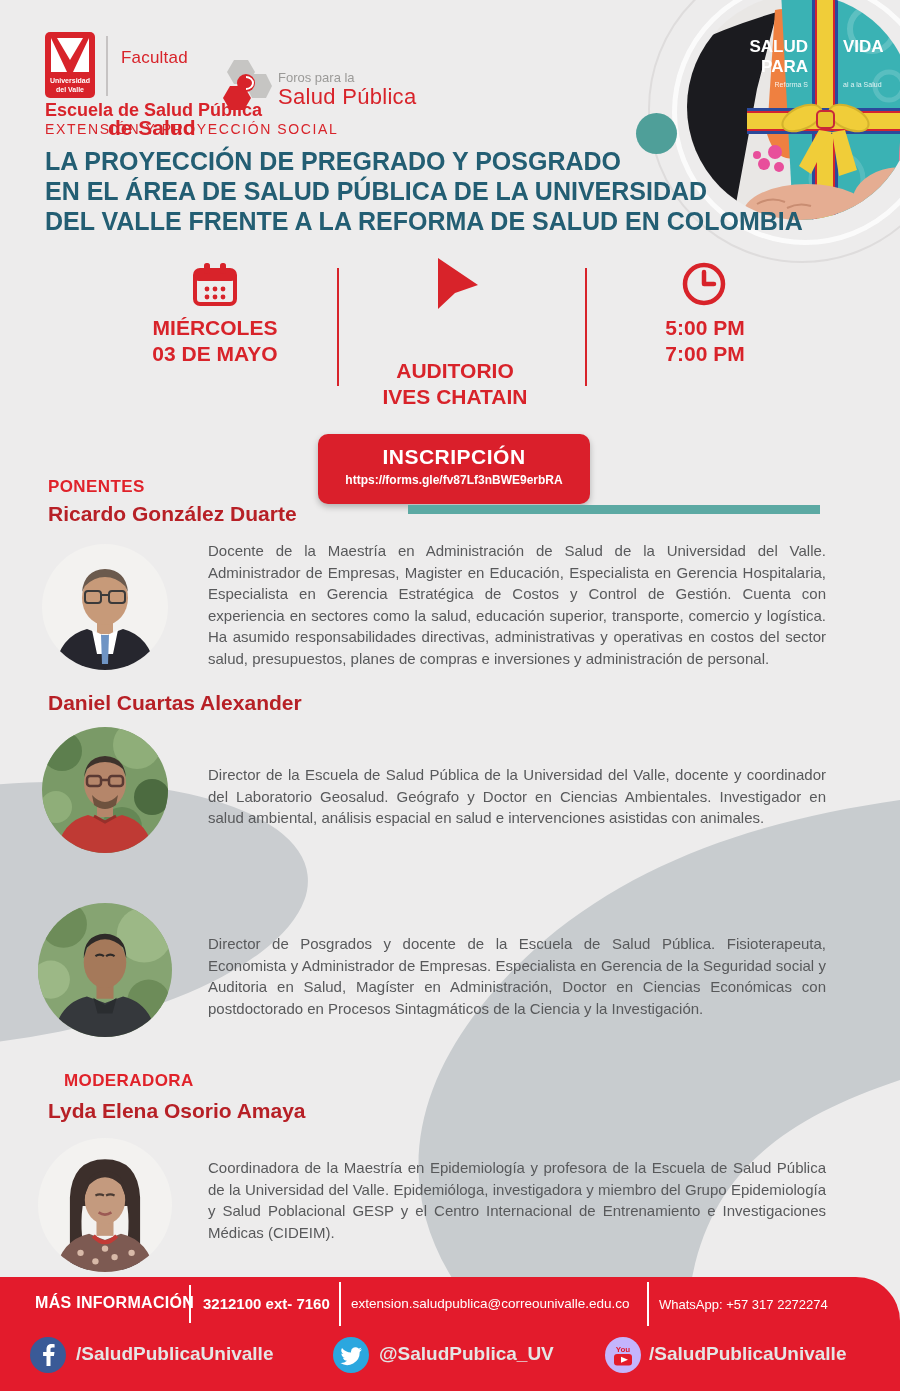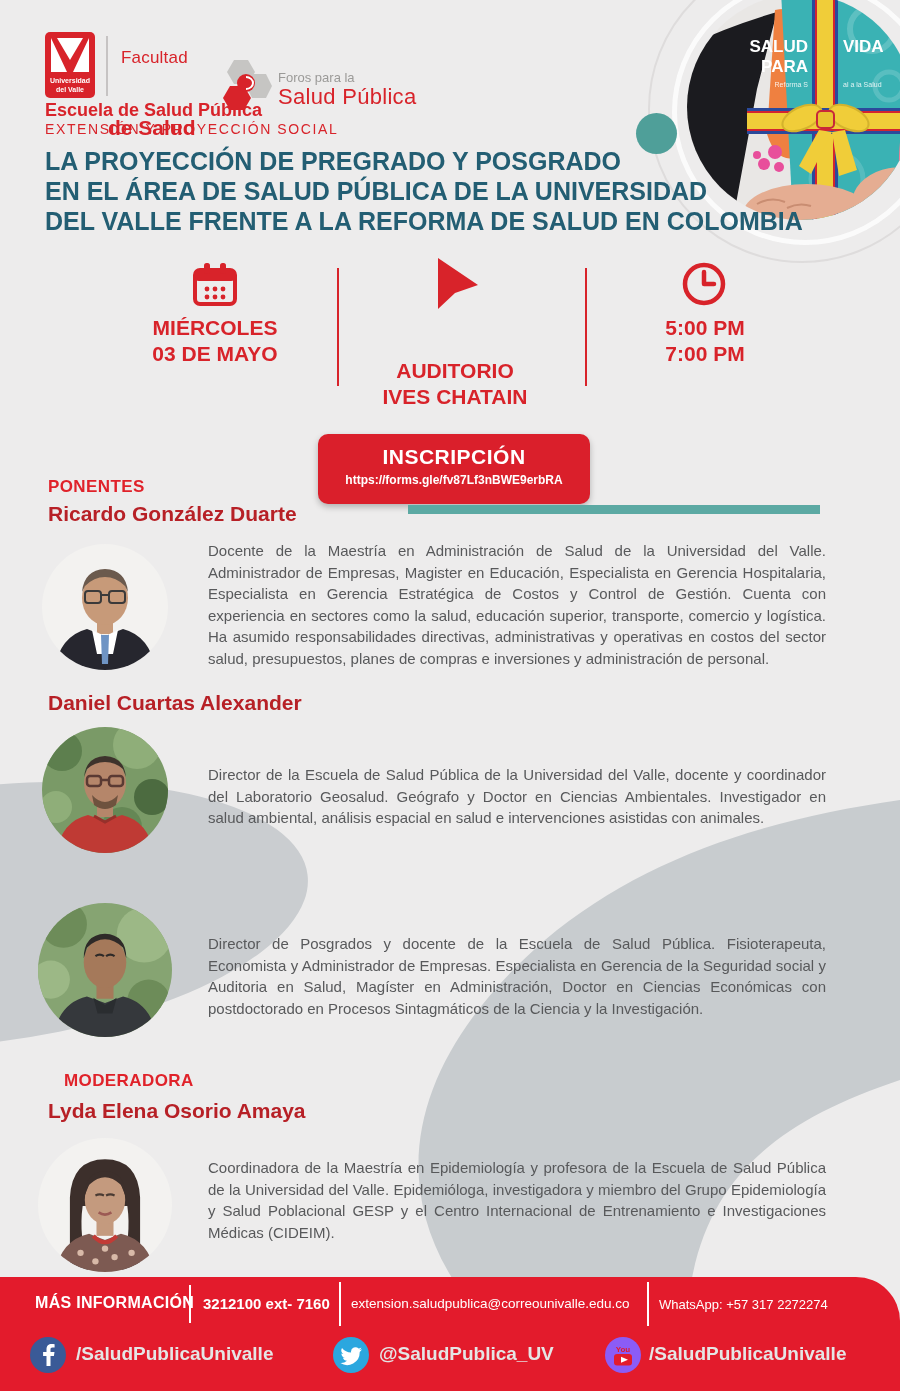--- a/index.html
+++ b/index.html
@@ -286,21 +286,21 @@
     </div>
     <div class="abs handle" style="left:76px;top:66px;">/SaludPublicaUnivalle</div>
 
     <div class="abs soc-circle" style="left:333px;top:60px;background:#2ba7df;">
       <svg viewBox="0 0 36 36" width="36" height="36">
         <path d="M29 12.2c-.8.4-1.7.6-2.6.8.9-.6 1.6-1.5 2-2.5-.9.5-1.8.9-2.8 1.1a4.4 4.4 0 0 0-7.6 3 4 4 0 0 0 .1 1A12.5 12.5 0 0 1 9 11a4.4 4.4 0 0 0 1.4 5.9c-.7 0-1.4-.2-2-.5a4.4 4.4 0 0 0 3.5 4.3c-.6.2-1.3.2-2 .1a4.4 4.4 0 0 0 4.1 3A8.9 8.9 0 0 1 7.4 26 12.5 12.5 0 0 0 26.7 15.5v-.6c.9-.7 1.7-1.5 2.3-2.7z" fill="#ffffff"></path>
       </svg>
     </div>
     <div class="abs handle" style="left:379px;top:66px;">@SaludPublica_UV</div>
 
-    <div class="abs soc-circle" style="left:605px;top:60px;background:#8b5cf6;">
+    <div class="abs soc-circle" style="left:605px;top:60px;background:#c4b5fd;">
       <svg viewBox="0 0 36 36" width="36" height="36">
         <text x="18" y="15" font-size="8" font-weight="bold" fill="#e31b2c" text-anchor="middle">You</text>
         <rect x="9" y="17" width="18" height="11.5" rx="3" fill="#e31b2c"></rect>
         <polygon points="16,19.8 23,22.8 16,25.8" fill="#ffffff"></polygon>
       </svg>
     </div>
     <div class="abs handle" style="left:649px;top:66px;">/SaludPublicaUnivalle</div>
   </div>
 
 </div>

